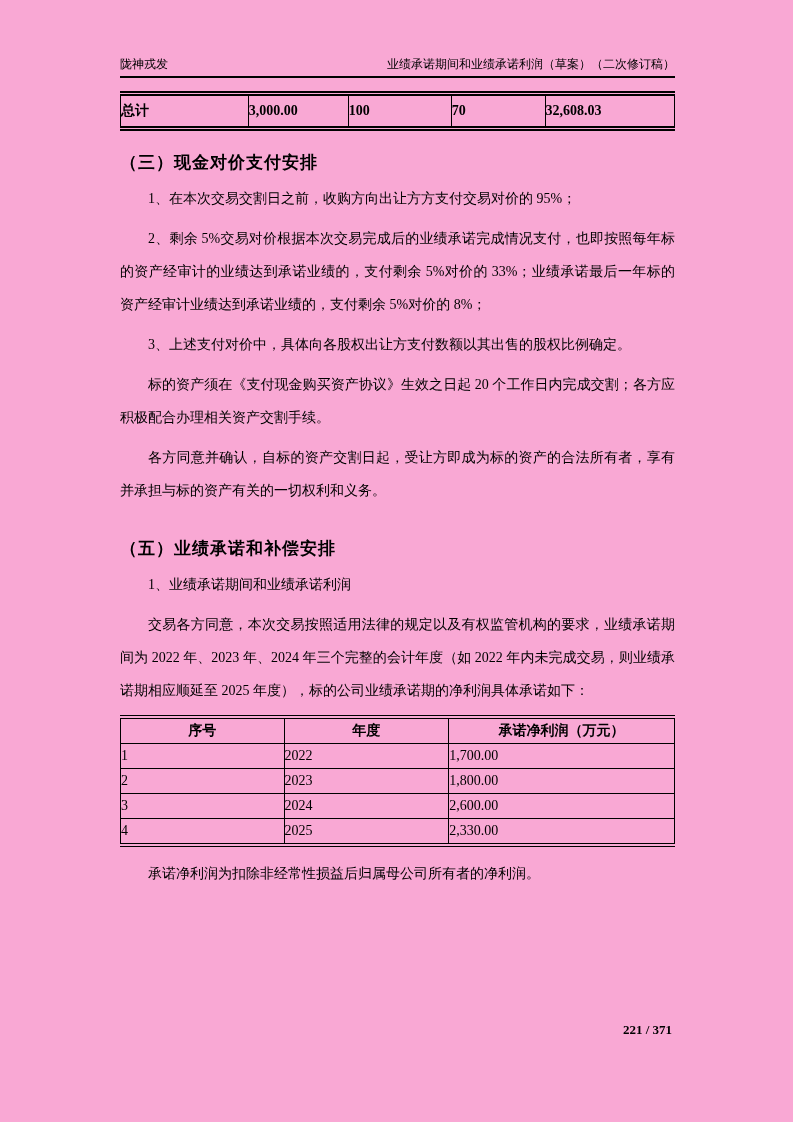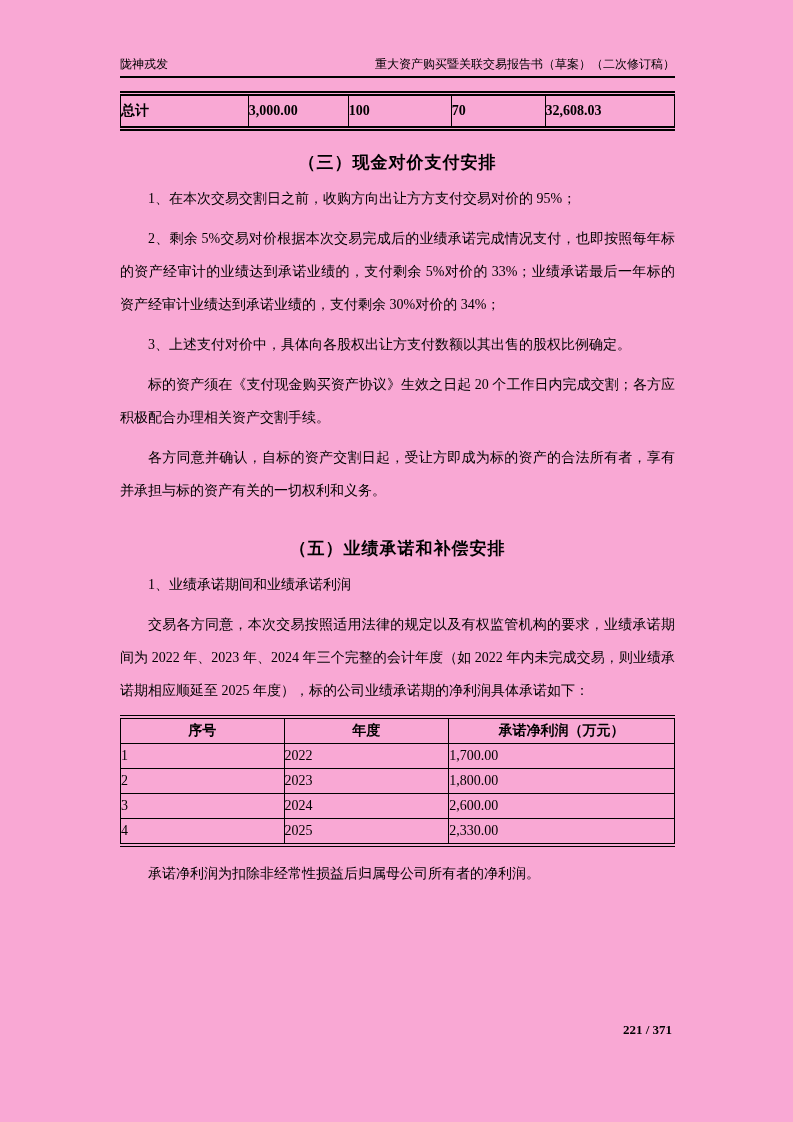--- a/index.html
+++ b/index.html
@@ -30,21 +30,21 @@
   .total-tbl .c4{width:16.9%}.total-tbl .c5{width:23.4%}
   .profit-tbl { margin-top:8px; border-top:4px double #000; border-bottom:4px double #000;padding-left:15px; }
   .profit-tbl th, .profit-tbl td { height:24px; font-weight:normal; }
   .profit-tbl th { font-weight:bold; }
   .profit-tbl .pc1{width:29.5%}.profit-tbl .pc2{width:29.7%}.profit-tbl .pc3{width:40.8%}
 
   
   h2.sec {
     font-family:"Liberation Sans","DejaVu Sans",sans-serif;
     font-size:17px; font-weight:bold; letter-spacing:1px;
-    margin:20px 0 0; line-height:24px;text-align:center;
+    margin:20px 0 0; line-height:24px;
   }
   h2.sec5 { margin-top:30px; }
   p.body {
     font-size:14px; line-height:33px;
     text-align:justify; text-indent:2em;
     margin:7px 0 0;
   }
 
   
   .page-num {
@@ -54,38 +54,38 @@
   }
 </style>
 </head>
 <body>
 
 <div class="page">
   <div class="content">
 
     <div class="doc-header">
       <span>陇神戎发</span>
-      <span>重大资产购买暨关联交易报告书（草案）（二次修订稿）</span>
+      <span>业绩承诺期间和业绩承诺利润（草案）（二次修订稿）</span>
     </div>
 
     <table class="tbl total-tbl">
       <tbody>
         <tr>
           <td class="c1">总计</td>
           <td class="c2">3,000.00</td>
           <td class="c3">100</td>
           <td class="c4">70</td>
           <td class="c5">32,608.03</td>
         </tr>
       </tbody>
     </table>
 
     <h2 class="sec">（三）现金对价支付安排</h2>
     <p class="body">1、在本次交易交割日之前，收购方向出让方方支付交易对价的 95%；</p>
-    <p class="body">2、剩余 5%交易对价根据本次交易完成后的业绩承诺完成情况支付，也即按照每年标的资产经审计的业绩达到承诺业绩的，支付剩余 5%对价的 33%；业绩承诺最后一年标的资产经审计业绩达到承诺业绩的，支付剩余 30%对价的 34%；</p>
+    <p class="body">2、剩余 5%交易对价根据本次交易完成后的业绩承诺完成情况支付，也即按照每年标的资产经审计的业绩达到承诺业绩的，支付剩余 5%对价的 33%；业绩承诺最后一年标的资产经审计业绩达到承诺业绩的，支付剩余 5%对价的 8%；</p>
     <p class="body">3、上述支付对价中，具体向各股权出让方支付数额以其出售的股权比例确定。</p>
 
     <p class="body">标的资产须在《支付现金购买资产协议》生效之日起 20 个工作日内完成交割；各方应积极配合办理相关资产交割手续。</p>
     <p class="body">各方同意并确认，自标的资产交割日起，受让方即成为标的资产的合法所有者，享有并承担与标的资产有关的一切权利和义务。</p>
 
     <h2 class="sec sec5">（五）业绩承诺和补偿安排</h2>
     <p class="body">1、业绩承诺期间和业绩承诺利润</p>
     <p class="body">交易各方同意，本次交易按照适用法律的规定以及有权监管机构的要求，业绩承诺期间为 2022 年、2023 年、2024 年三个完整的会计年度（如 2022 年内未完成交易，则业绩承诺期相应顺延至 2025 年度），标的公司业绩承诺期的净利润具体承诺如下：</p>
 
     <table class="tbl profit-tbl">

